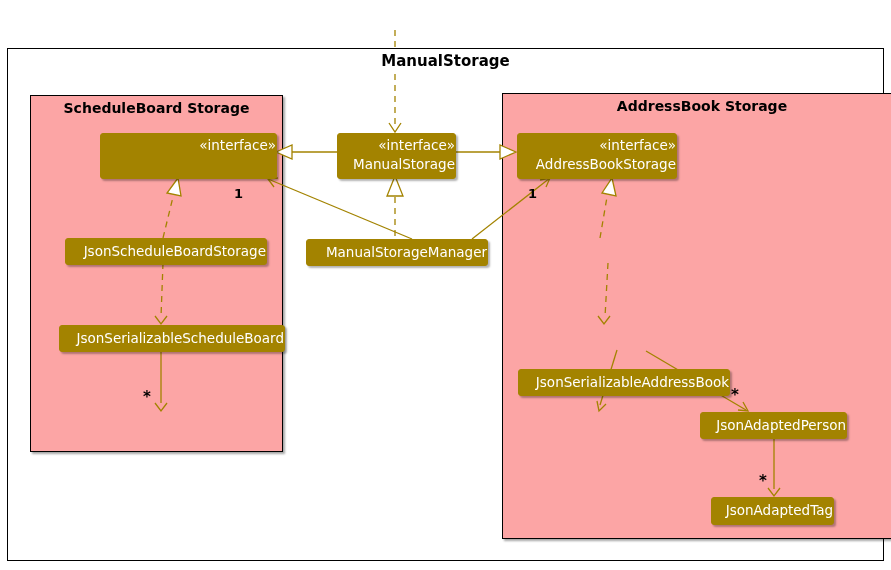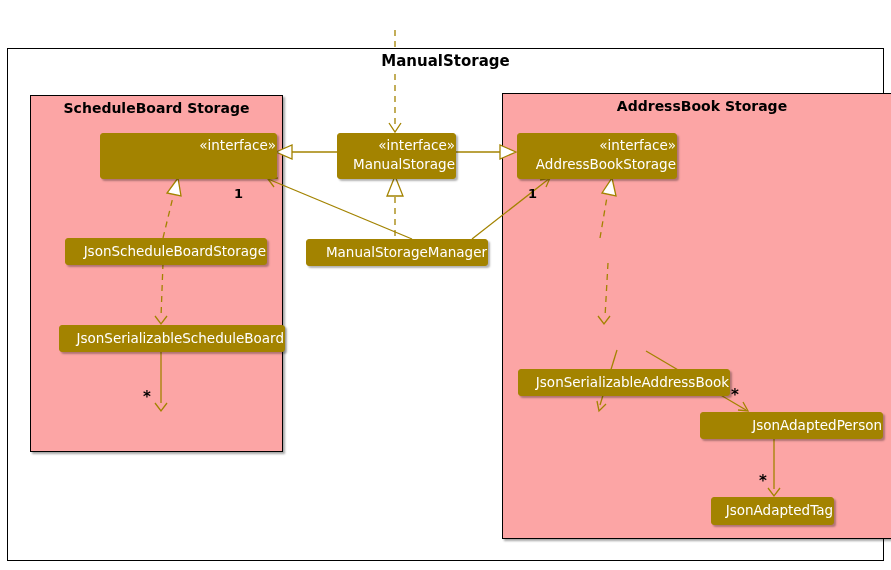--- a/index.html
+++ b/index.html
@@ -71,21 +71,21 @@
   .b-sbs{left:100px;top:133px;width:175px;height:42px;}
   .b-ms{left:337px;top:133px;width:117px;height:42px;}
   .b-abs{left:517px;top:133px;width:158px;height:42px;}
   .b-msm{left:306px;top:239px;width:180px;height:25px;}
   .b-jsbs{left:65px;top:238px;width:200px;height:25px;}
   .b-jssb{left:48px;top:325px;width:224px;height:25px;margin-left:11px;}
   .b-jas{left:80px;top:412px;width:162px;height:25px;}
   .b-jabs{left:524px;top:238px;width:188px;height:25px;}
   .b-jsab{left:518px;top:325px;width:210px;height:25px;margin-top:44px;}
   .b-jajr{left:517px;top:412px;width:148px;height:25px;}
-  .b-jap{left:700px;top:412px;width:145px;height:25px;padding-left:36px;}
+  .b-jap{left:700px;top:412px;width:145px;height:25px;}
   .b-jat{left:711px;top:497px;width:121px;height:26px;}
   .mult{font-size:13px;font-weight:bold;fill:#000;font-family:"DejaVu Sans",sans-serif;}
   .star{font-size:15px;font-weight:bold;fill:#000;font-family:"DejaVu Sans",sans-serif;}
 </style>
 </head>
 <body>
 
 <div class="page">
 
   <div class="frame"></div>

